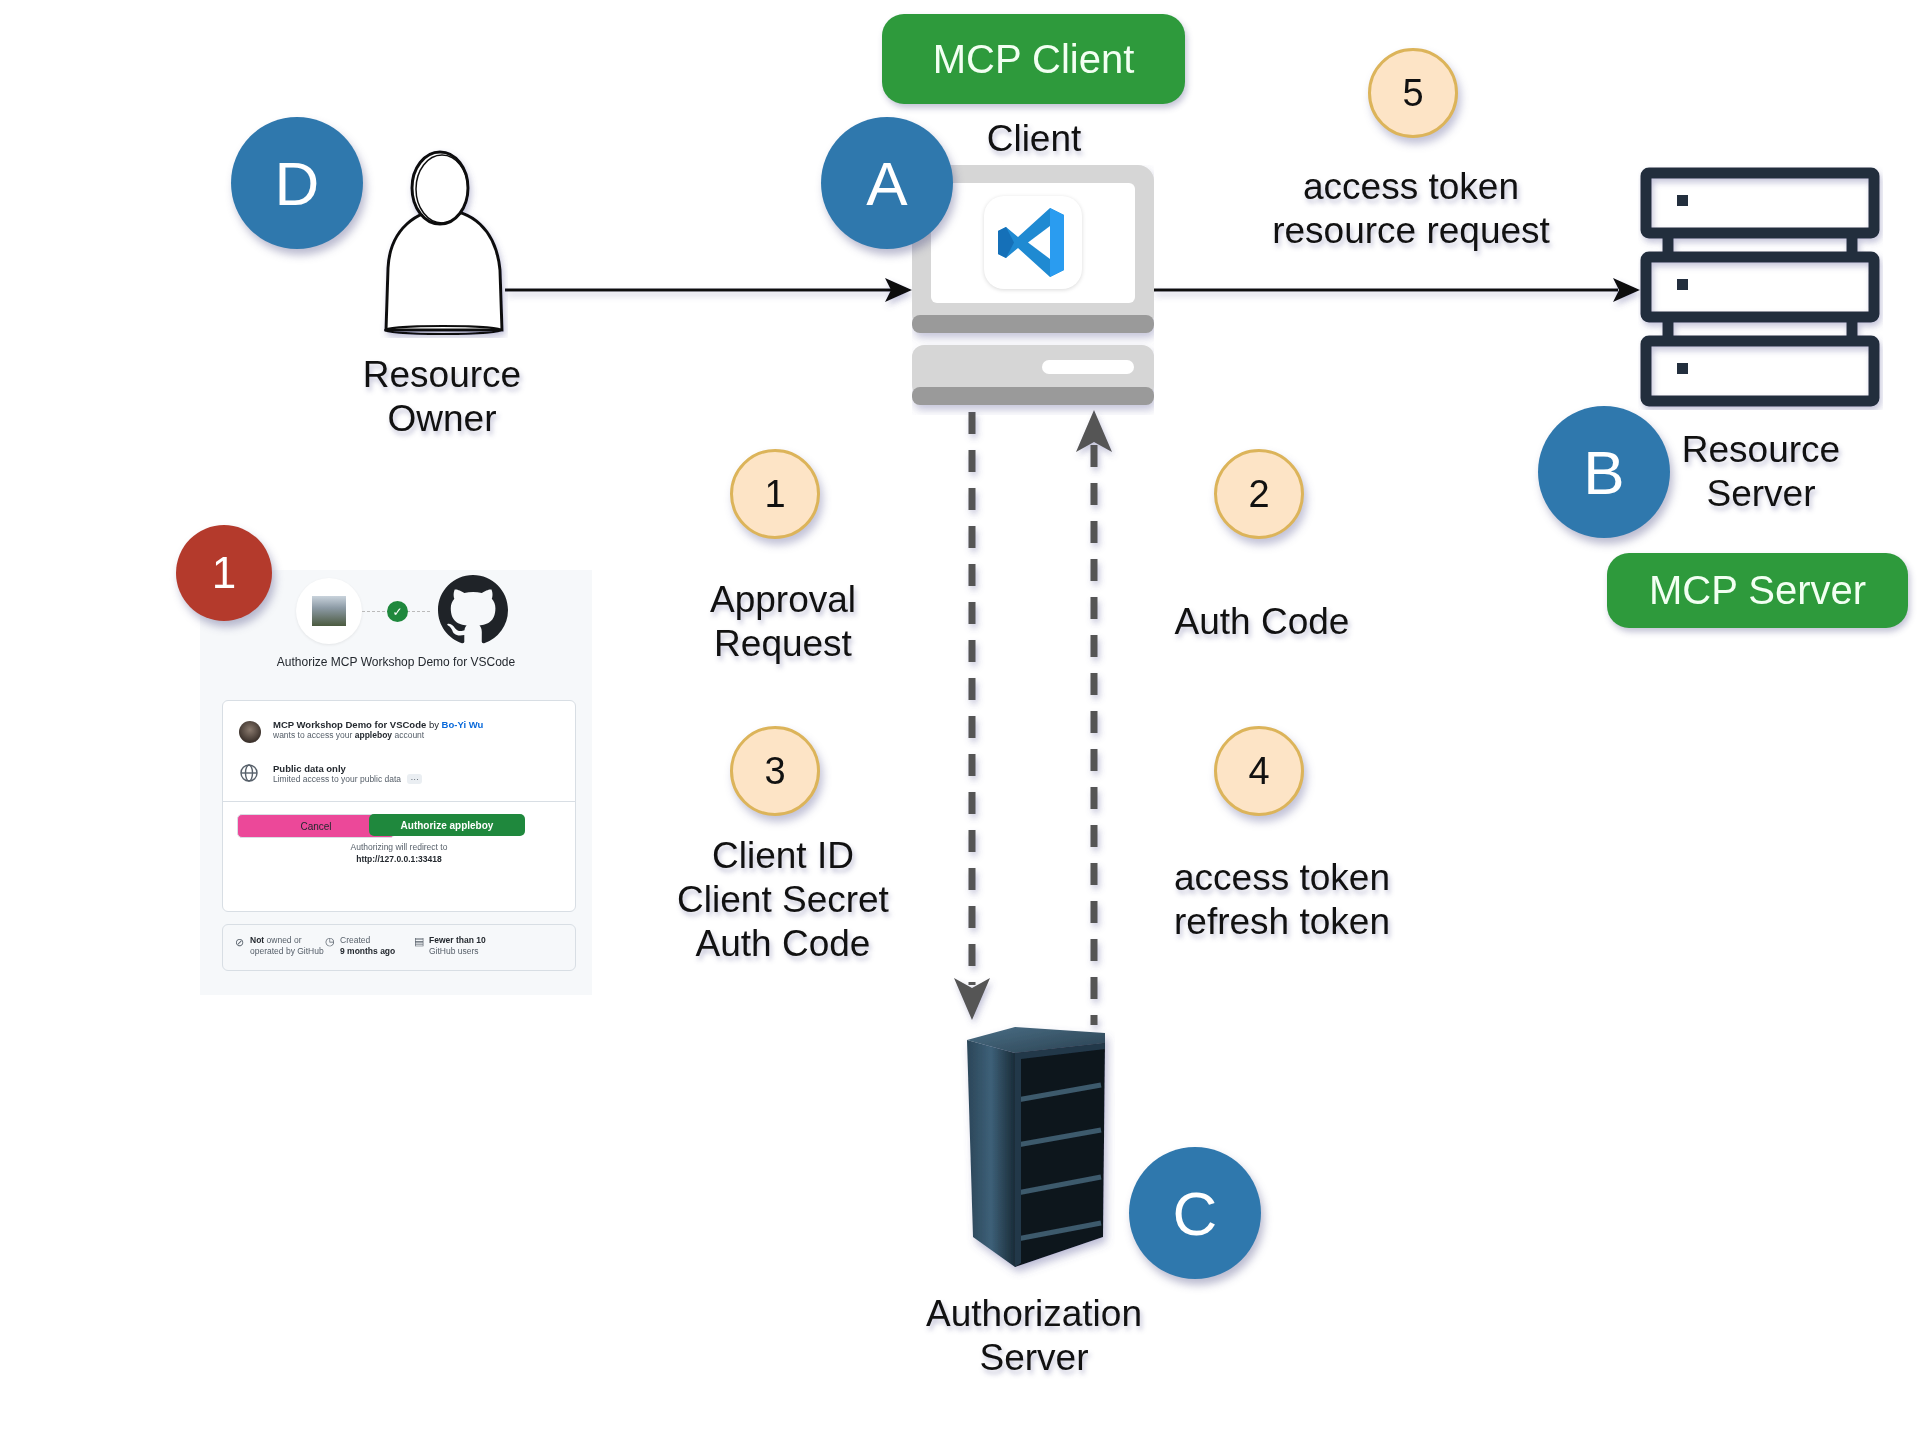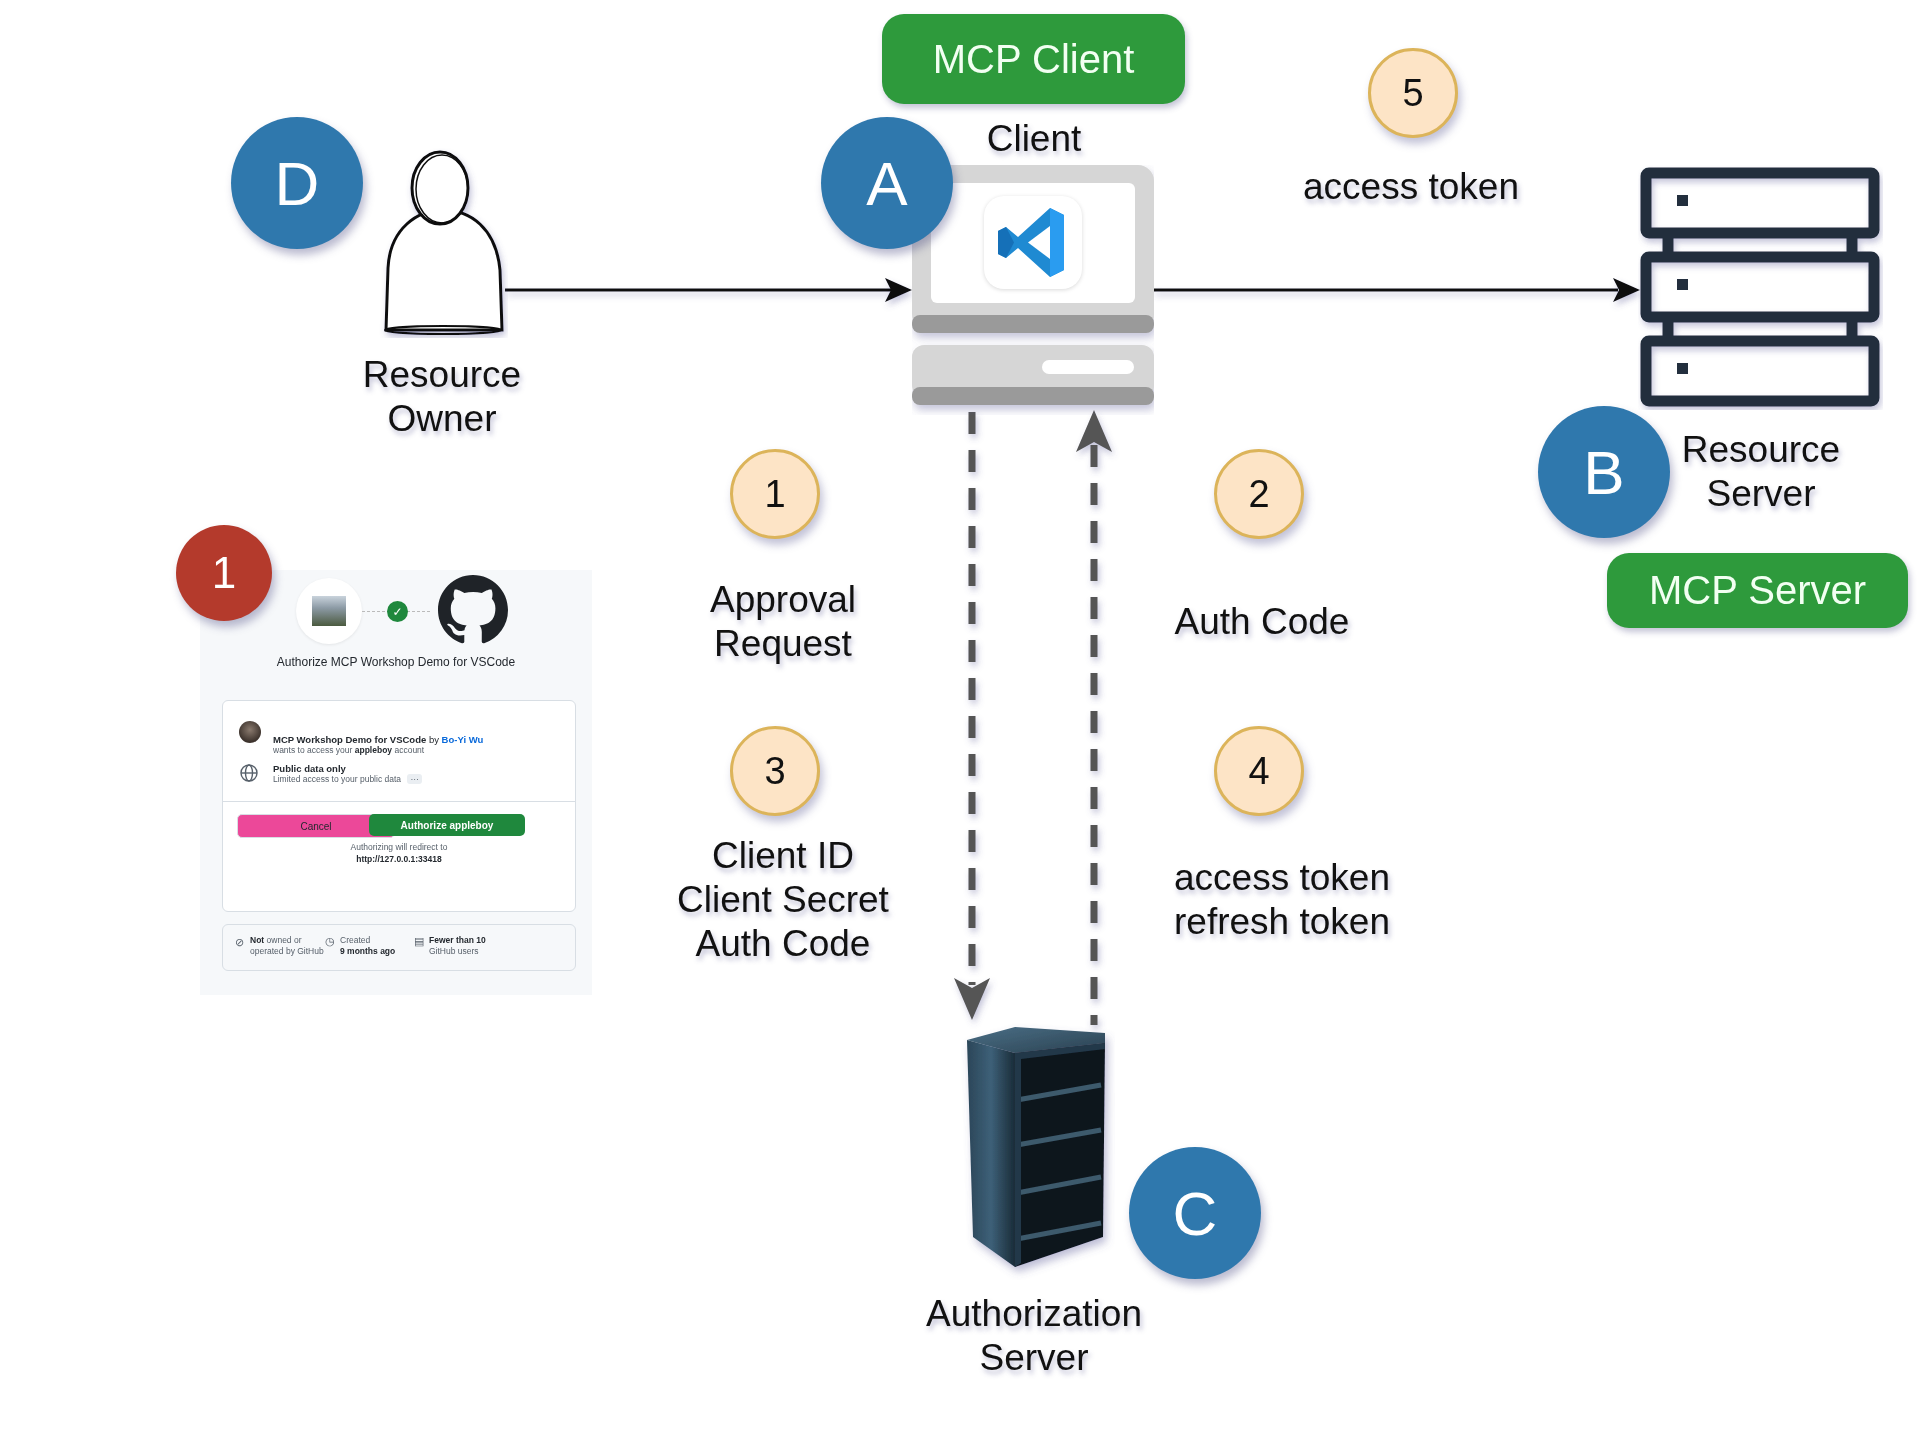--- a/index.html
+++ b/index.html
@@ -111,20 +111,21 @@
 </div>
 
 <div class="lbl" style="left:442px;top:353px;">
   <div>Resource</div>
   <div>Owner</div>
 </div>
 
 <div class="step" style="left:1368px;top:48px;width:90px;height:90px;">5</div>
 <div class="lbl" style="left:1411px;top:165px;">
   <div>access token</div>
+  <div>resource request</div>
 </div>
 
 <div class="abs" style="left:1638px;top:165px;width:245px;height:245px;">
   <svg width="245" height="245" viewBox="0 0 245 245">
     <defs>
       <filter id="rsh" x="-20%" y="-20%" width="140%" height="140%">
         <feDropShadow dx="2" dy="4" stdDeviation="3" flood-color="#5a5a96" flood-opacity="0.35"></feDropShadow>
       </filter>
     </defs>
     <g filter="url(#rsh)" fill="none" stroke="#232f3e" stroke-width="11">
@@ -223,21 +224,21 @@
   <div class="abs" style="left:238px;top:5px;width:70px;height:70px;">
     <svg width="70" height="70" viewBox="0 0 16 16">
       <path fill="#1f2328" d="M8 0C3.58 0 0 3.58 0 8c0 3.54 2.29 6.53 5.47 7.59.4.07.55-.17.55-.38 0-.19-.01-.82-.01-1.49-2.01.37-2.53-.49-2.69-.94-.09-.23-.48-.94-.82-1.13-.28-.15-.68-.52-.01-.53.63-.01 1.08.58 1.23.82.72 1.21 1.87.87 2.33.66.07-.52.28-.87.51-1.07-1.78-.2-3.64-.89-3.64-3.95 0-.87.31-1.59.82-2.15-.08-.2-.36-1.02.08-2.12 0 0 .67-.21 2.2.82.64-.18 1.32-.27 2-.27.68 0 1.36.09 2 .27 1.53-1.04 2.2-.82 2.2-.82.44 1.1.16 1.92.08 2.12.51.56.82 1.27.82 2.15 0 3.07-1.87 3.75-3.65 3.95.29.25.54.73.54 1.48 0 1.07-.01 1.93-.01 2.2 0 .21.15.46.55.38A8.013 8.013 0 0016 8c0-4.42-3.58-8-8-8z"></path>
     </svg>
   </div>
 
   <div class="gh-title">Authorize MCP Workshop Demo for VSCode</div>
 
   <div class="gh-box">
     <div class="abs" style="left:16px;top:20px;width:22px;height:22px;border-radius:50%;background:radial-gradient(circle at 50% 40%,#8a7a6e 0%,#3c322c 70%);"></div>
-    <div class="gh-row" style="top:18px;left:50px;margin-top:15px;">
+    <div class="gh-row" style="top:18px;left:50px;">
       <div><b>MCP Workshop Demo for VSCode</b>
         <span>by</span>
         <a style="color:#0969da;font-weight:bold;">Bo-Yi Wu</a></div>
       <div class="gh-sub"><span>wants to access your</span>
         <b style="color:#24292f;">appleboy</b>
         <span>account</span></div>
     </div>
 
     <div class="abs" style="left:16px;top:62px;width:20px;height:20px;">
       <svg width="20" height="20" viewBox="0 0 20 20" fill="none" stroke="#57606a" stroke-width="1.4">

